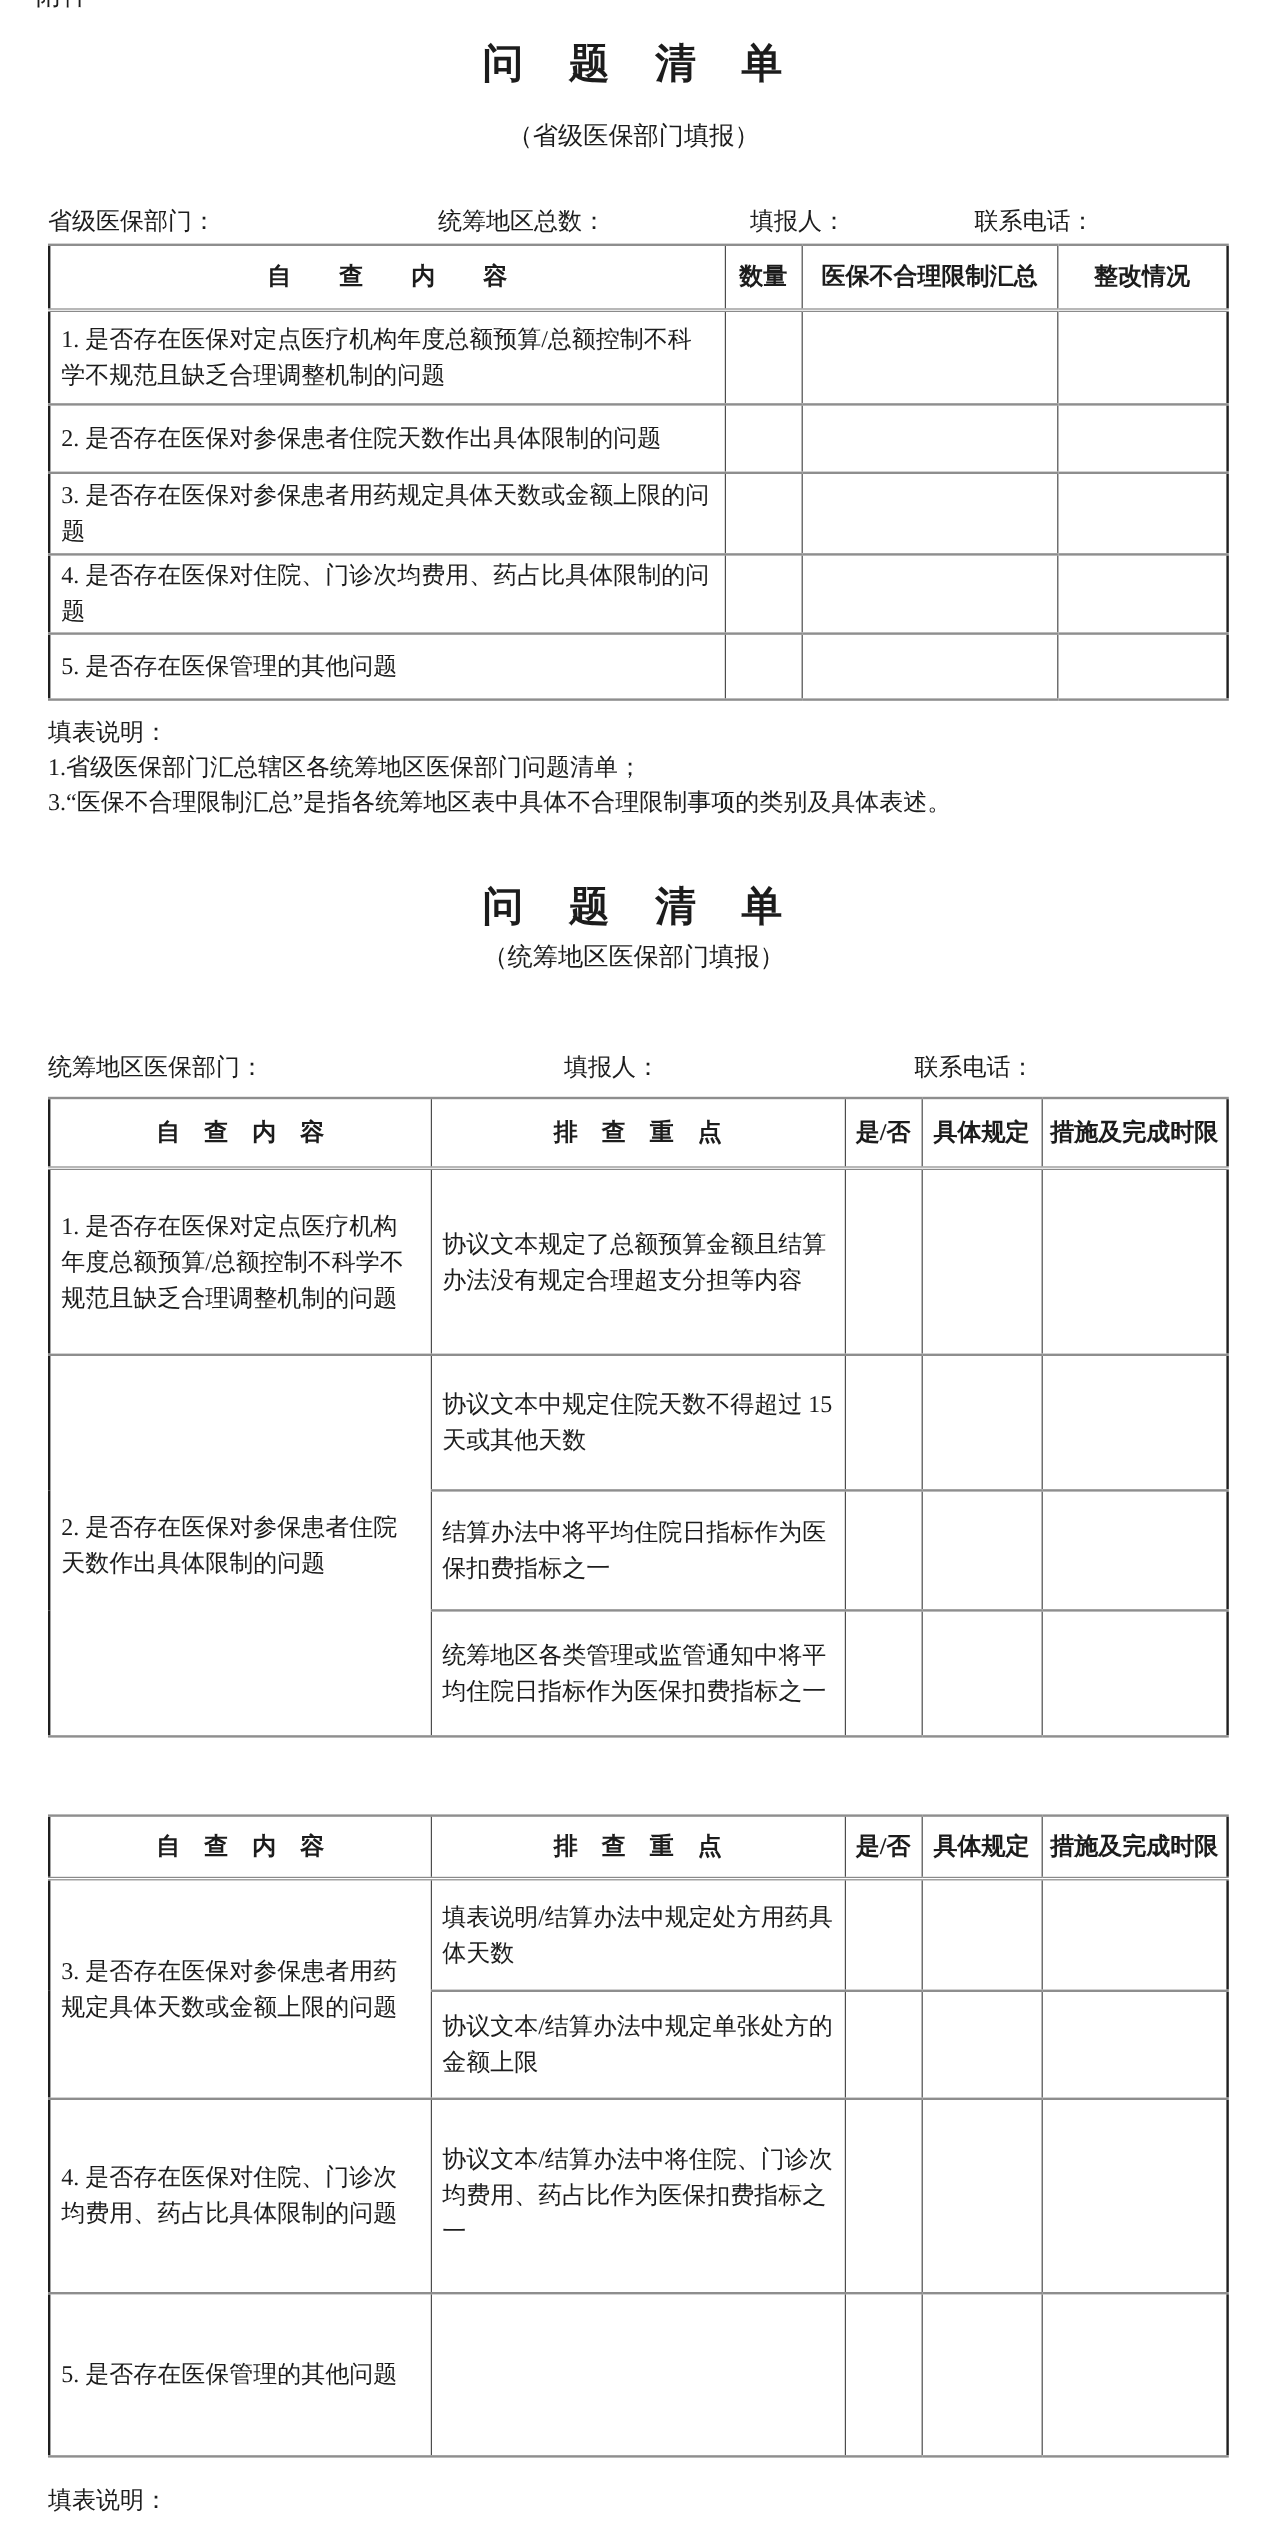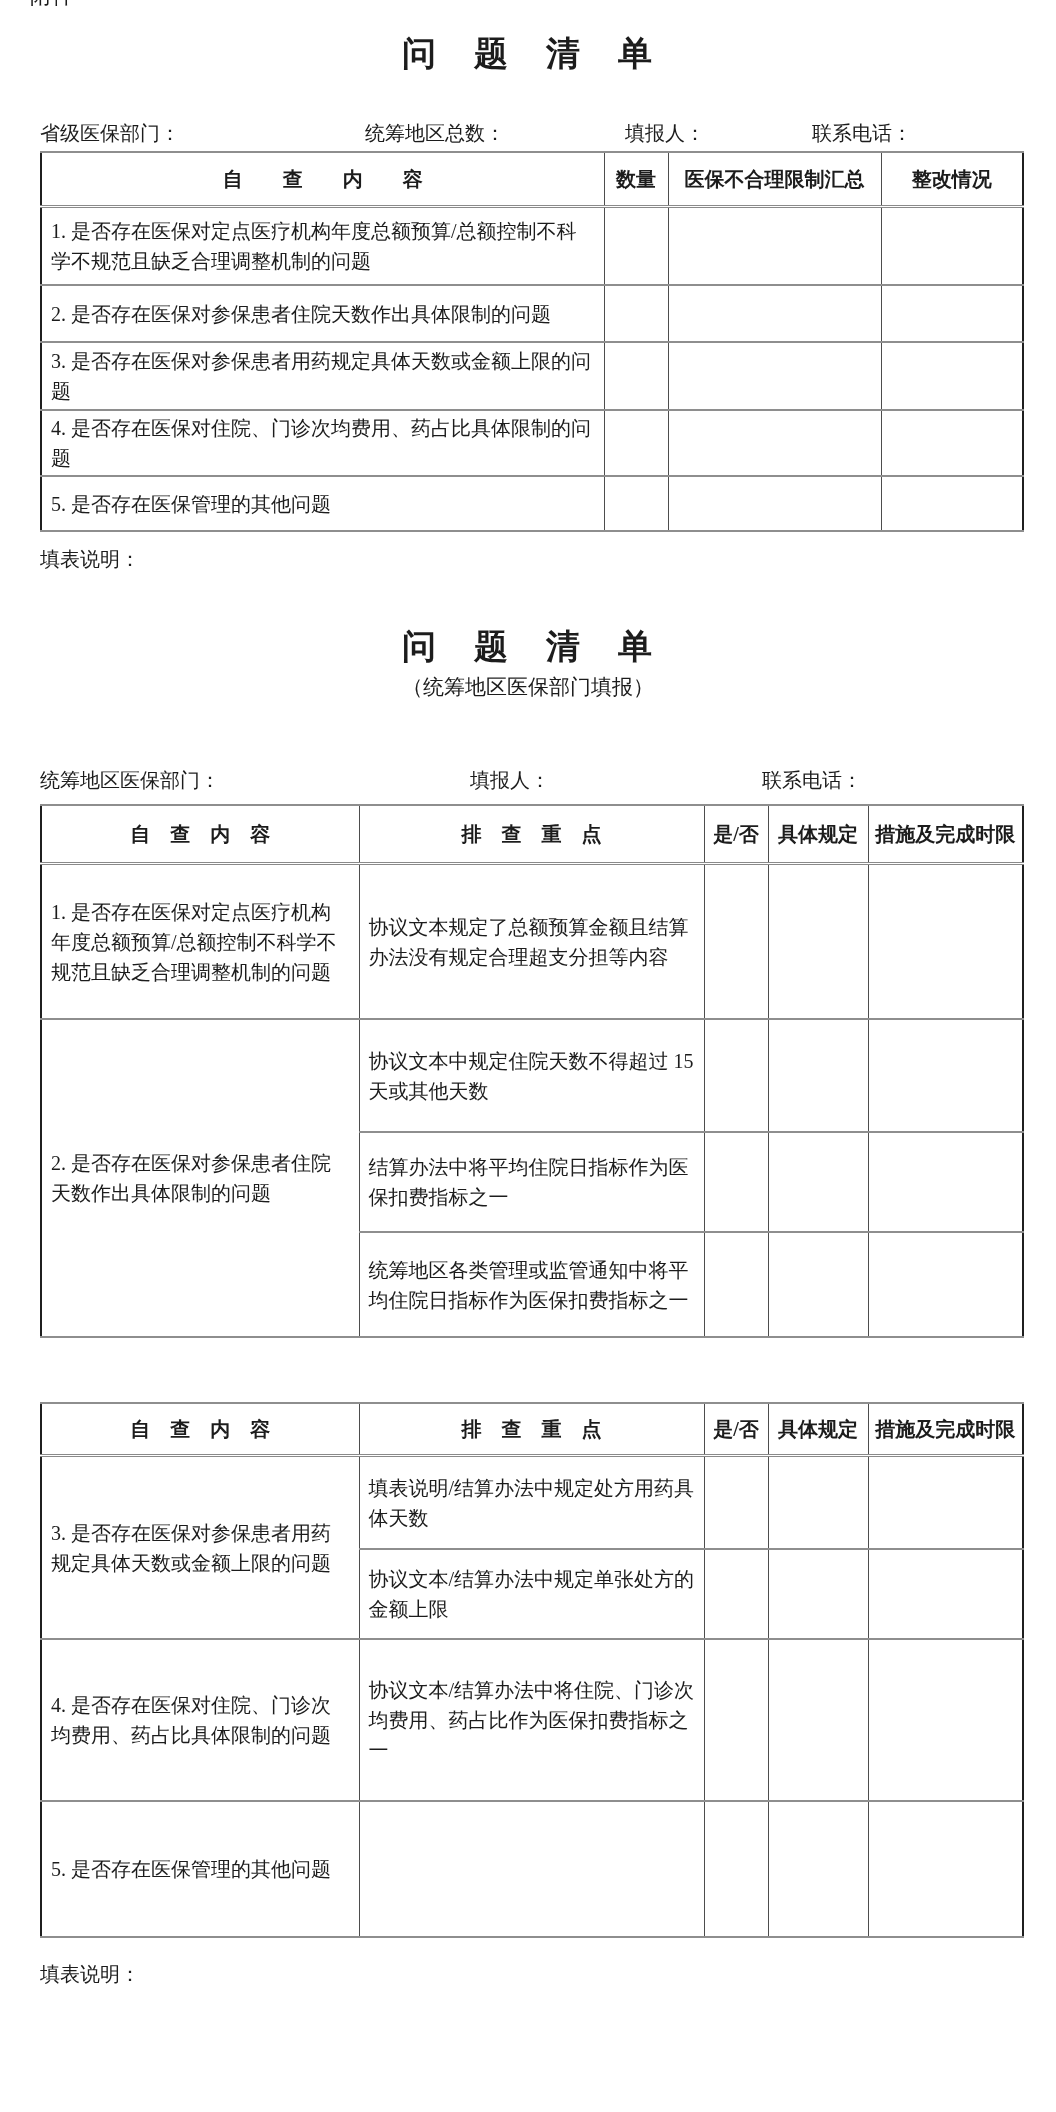--- a/index.html
+++ b/index.html
@@ -103,20 +103,21 @@
   .notes2-title { margin:22px 0 0 40px; font-size:20px; line-height:29px; }
 </style>
 </head>
 <body>
 
 <div class="page">
 
   <div class="attachment">附件</div>
 
   <h1 class="doc-title title-1">问　题　清　单</h1>
+  <p class="doc-subtitle subtitle-1">（省级医保部门填报）</p>
 
   <div class="form-line form-line-1">
     <span class="fl1-a">省级医保部门：</span>
     <span class="fl1-b">统筹地区总数：</span>
     <span class="fl1-c">填报人：</span>
     <span class="fl1-d">联系电话：</span>
   </div>
 
   <table class="sheet t1">
     <colgroup>
@@ -160,20 +161,22 @@
       <td class="label-cell">5. 是否存在医保管理的其他问题</td>
       <td></td>
       <td></td>
       <td></td>
     </tr>
   </tbody>
     </table>
 
   <div class="notes notes-1">
     <p>填表说明：</p>
+    <p>1.省级医保部门汇总辖区各统筹地区医保部门问题清单；</p>
+    <p>3.“医保不合理限制汇总”是指各统筹地区表中具体不合理限制事项的类别及具体表述。</p>
   </div>
 
   <h1 class="doc-title title-2">问　题　清　单</h1>
   <p class="doc-subtitle subtitle-2">（统筹地区医保部门填报）</p>
 
   <div class="form-line form-line-2">
     <span class="fl2-a">统筹地区医保部门：</span>
     <span class="fl2-b">填报人：</span>
     <span class="fl2-c">联系电话：</span>
   </div>

